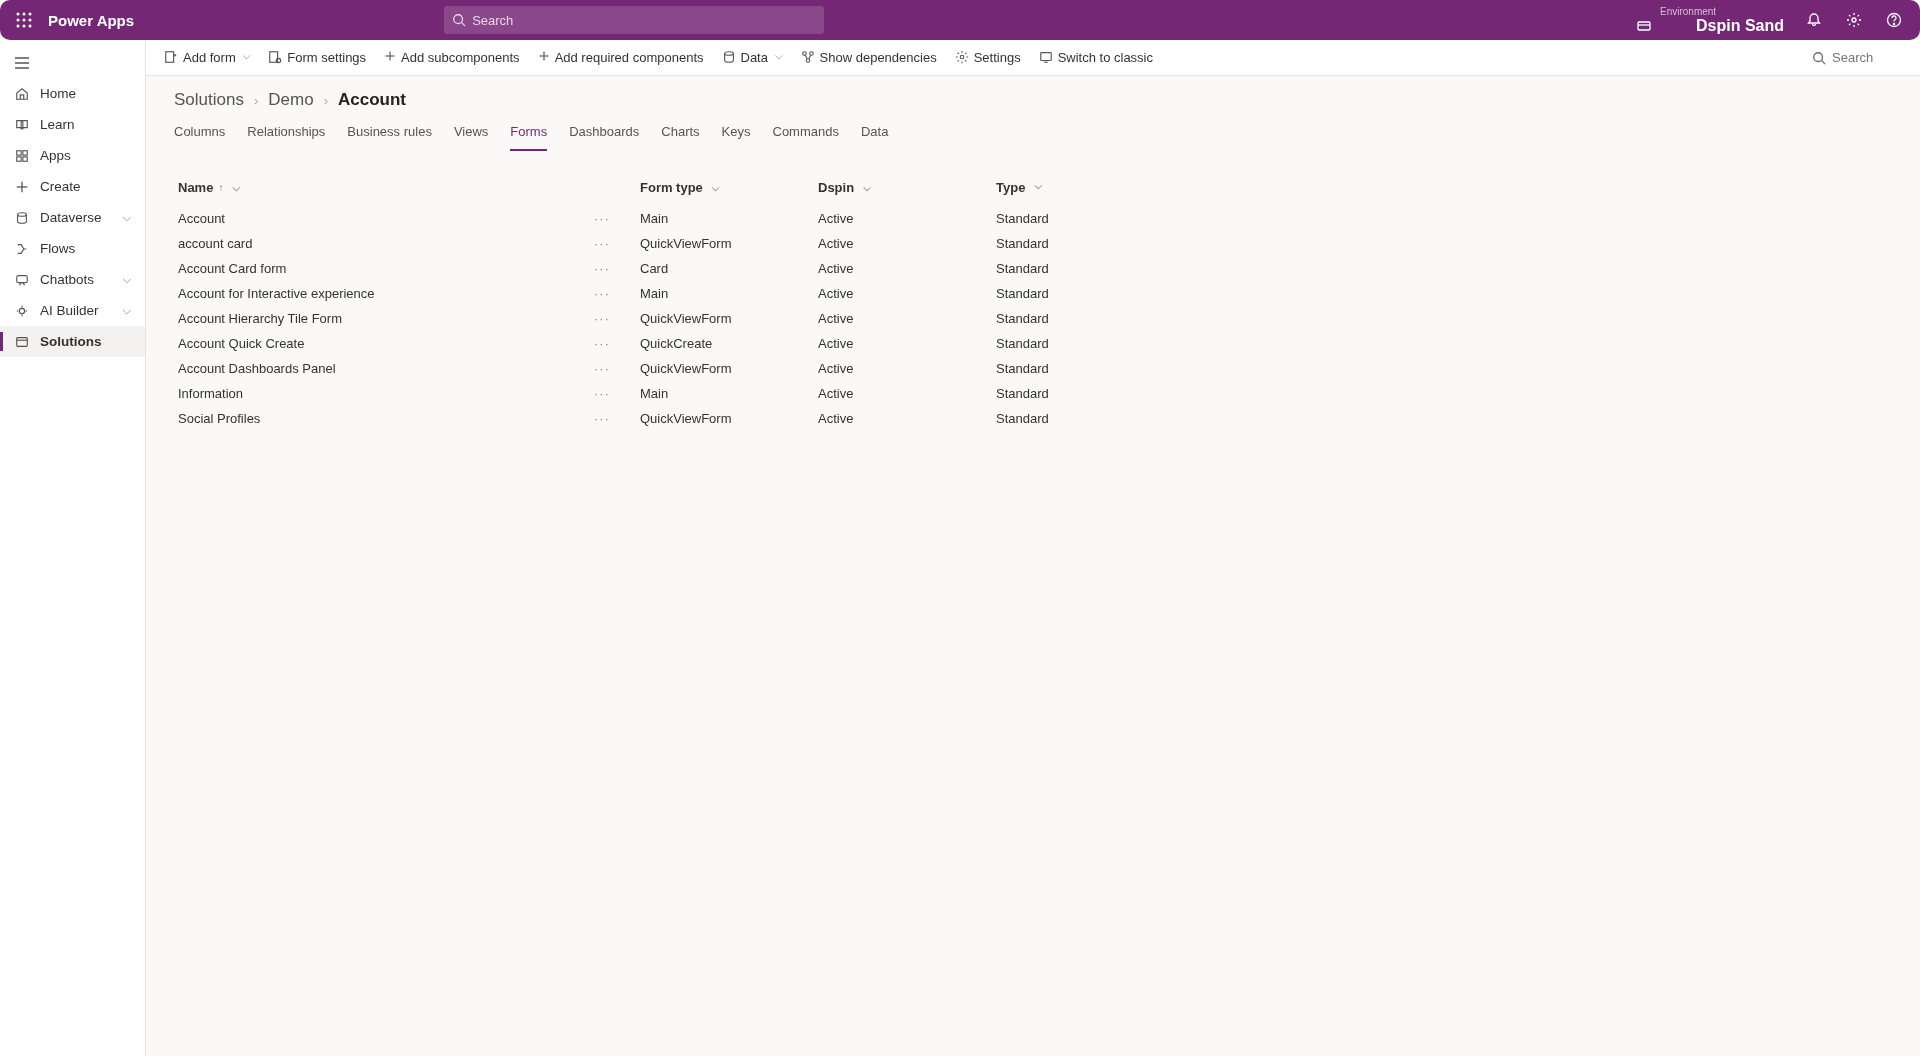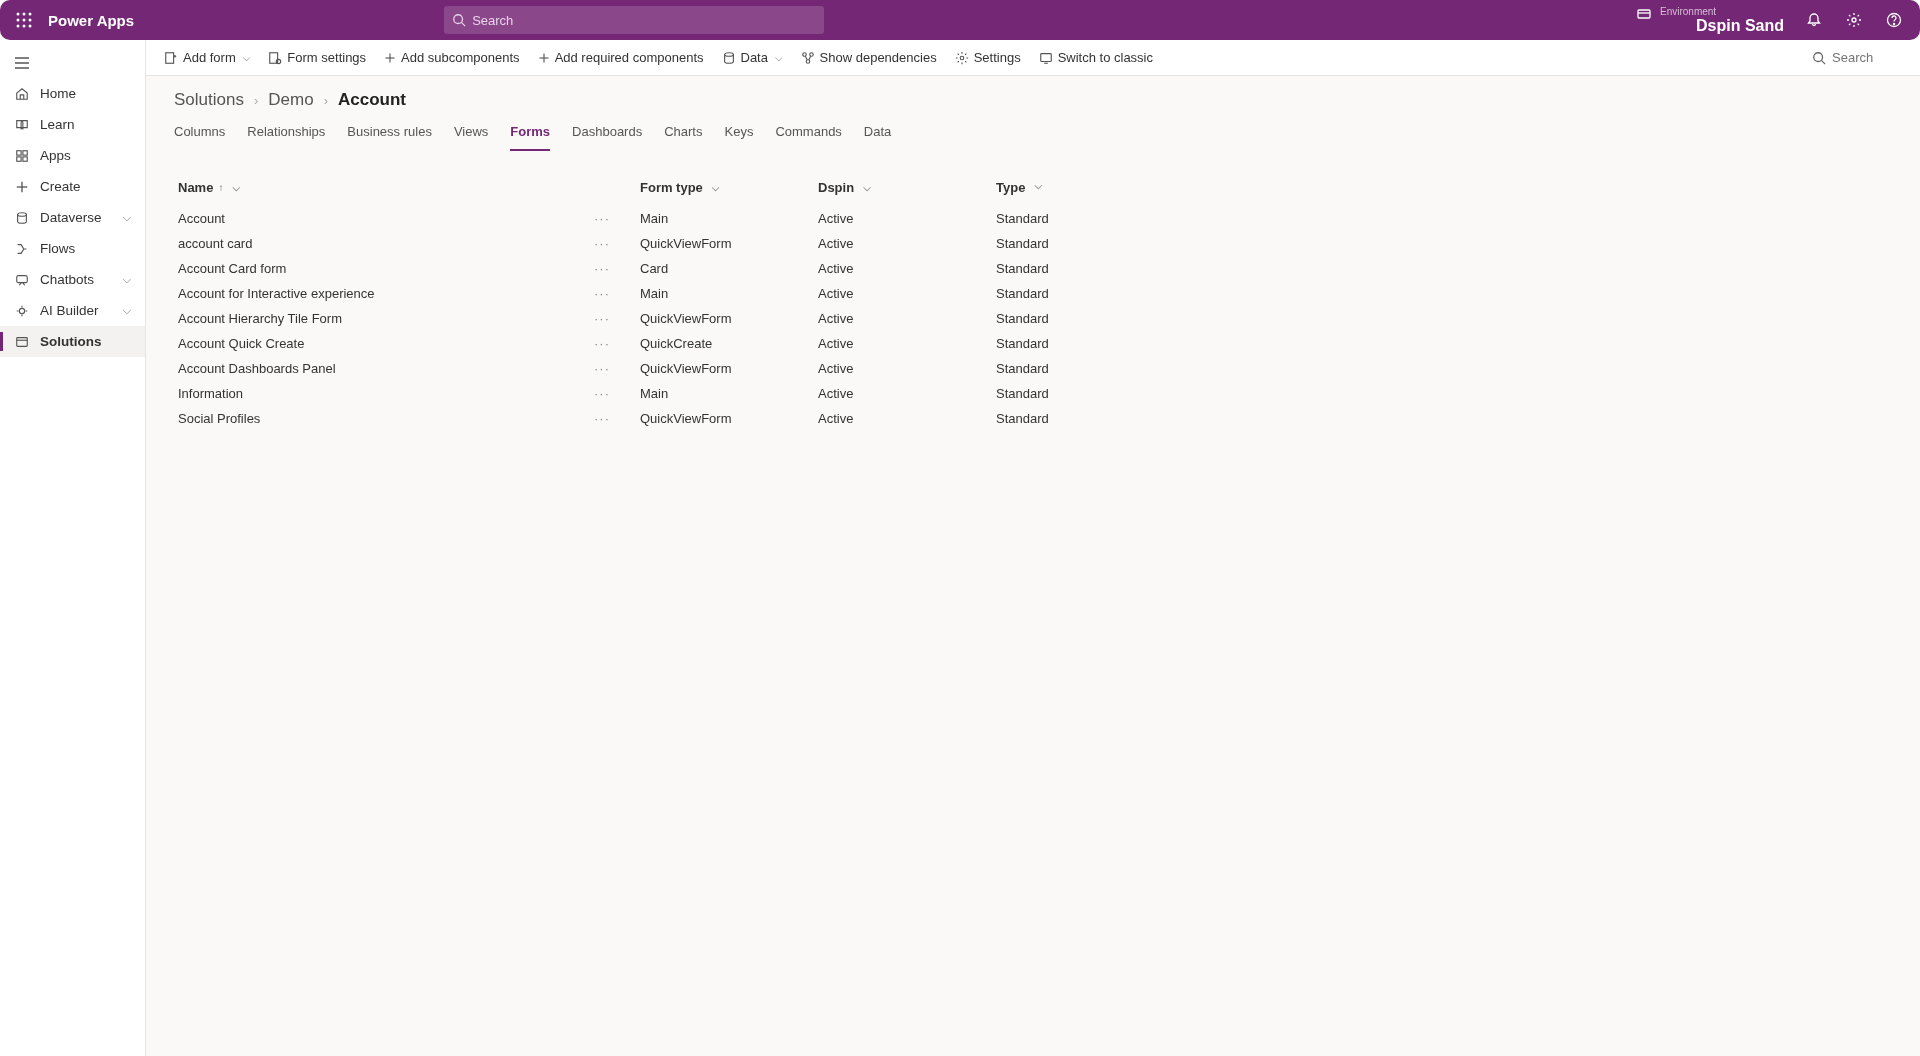--- a/index.html
+++ b/index.html
@@ -31,21 +31,21 @@
   flex: 1;
   background: transparent;
   border: none;
   color: #e8d4e8;
   font-size: 13px;
   outline: none;
 }
 .search-wrap input::placeholder { color: #e8d4e8; }
 .search-icon { color: #e8d4e8; margin-right: 6px; }
 .header-right { margin-left: auto; display: flex; align-items: center; gap: 4px; }
-.env-block { display: flex; align-items: flex-start; gap: 8px; margin-right: 8px; }
+.env-block { display: flex; align-items: flex-end; gap: 8px; margin-right: 8px; }
 .env-text { display: flex; flex-direction: column; line-height: 1.1; }
 .env-label { font-size: 10px; color: #d8bdd8; }
 .env-value { font-size: 16px; font-weight: 700; margin-left: 36px; }
 .hicon { width: 36px; height: 36px; display: flex; align-items: center; justify-content: center; cursor: pointer; color: #fff; }
 
 
 .body { display: flex; height: calc(100% - 40px); }
 
 
 .sidebar {
@@ -86,21 +86,21 @@
   height: 36px;
   background: #fff;
   border-bottom: 1px solid #e5e5e5;
   display: flex;
   align-items: center;
   padding: 0 18px;
   gap: 18px;
   font-size: 13px;
   color: #333;
 }
-.cmd { display: flex; align-items: center; gap: 5px; cursor: pointer; }
+.cmd { display: flex; gap: 5px; cursor: pointer; }
 .cmd .ci { color: #555; }
 .cmd-chev { font-size: 10px; color: #888; margin-left: 2px; }
 .cmdbar-right { margin-left: auto; display: flex; align-items: center; gap: 6px; }
 .cmdbar-right input { border: none; outline: none; font-size: 13px; width: 70px; }
 
 
 .breadcrumb {
   display: flex;
   align-items: center;
   gap: 10px;
@@ -119,21 +119,21 @@
   padding: 0 28px;
   border-bottom: 1px solid transparent;
   font-size: 13px;
 }
 .tab {
   padding: 8px 0 10px;
   color: #555;
   cursor: pointer;
   border-bottom: 2px solid transparent;
 }
-.tab.active { color: #742774; border-bottom-color: #742774; font-weight: 700; }
+.tab.active { color: #742774; border-bottom-color: #742774; font-weight: 400; }
 
 
 .table-wrap { padding: 18px 28px; overflow: auto; }
 .thead {
   display: flex;
   font-size: 13px;
   color: #333;
   font-weight: 600;
   padding: 10px 0;
   border-bottom: 1px solid transparent;

